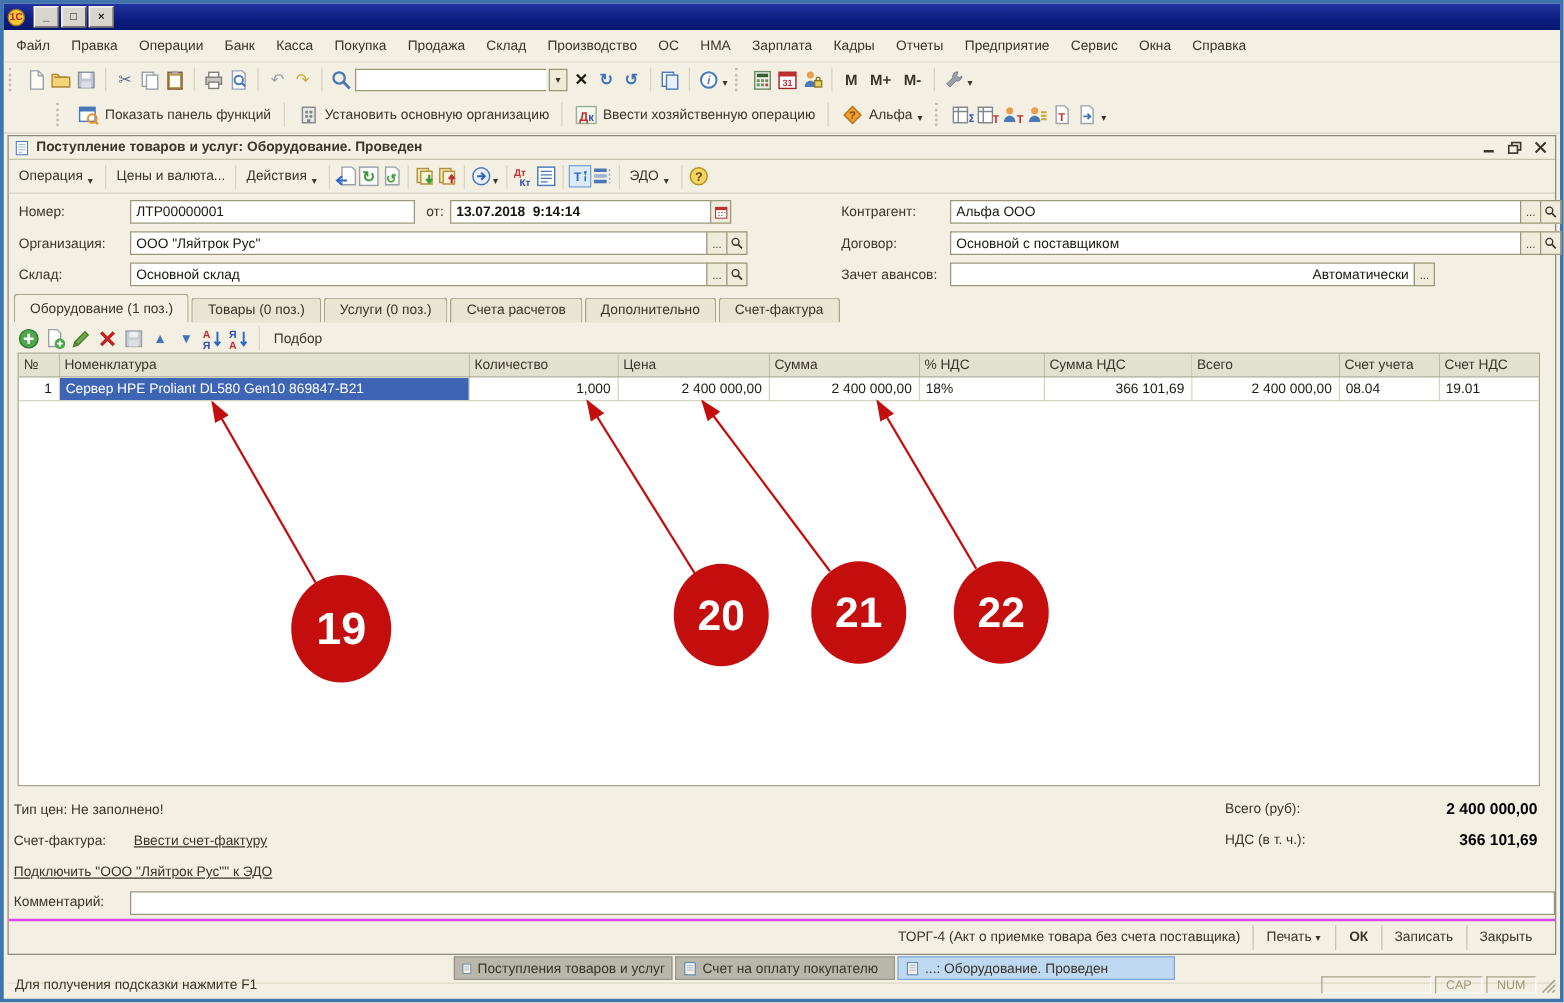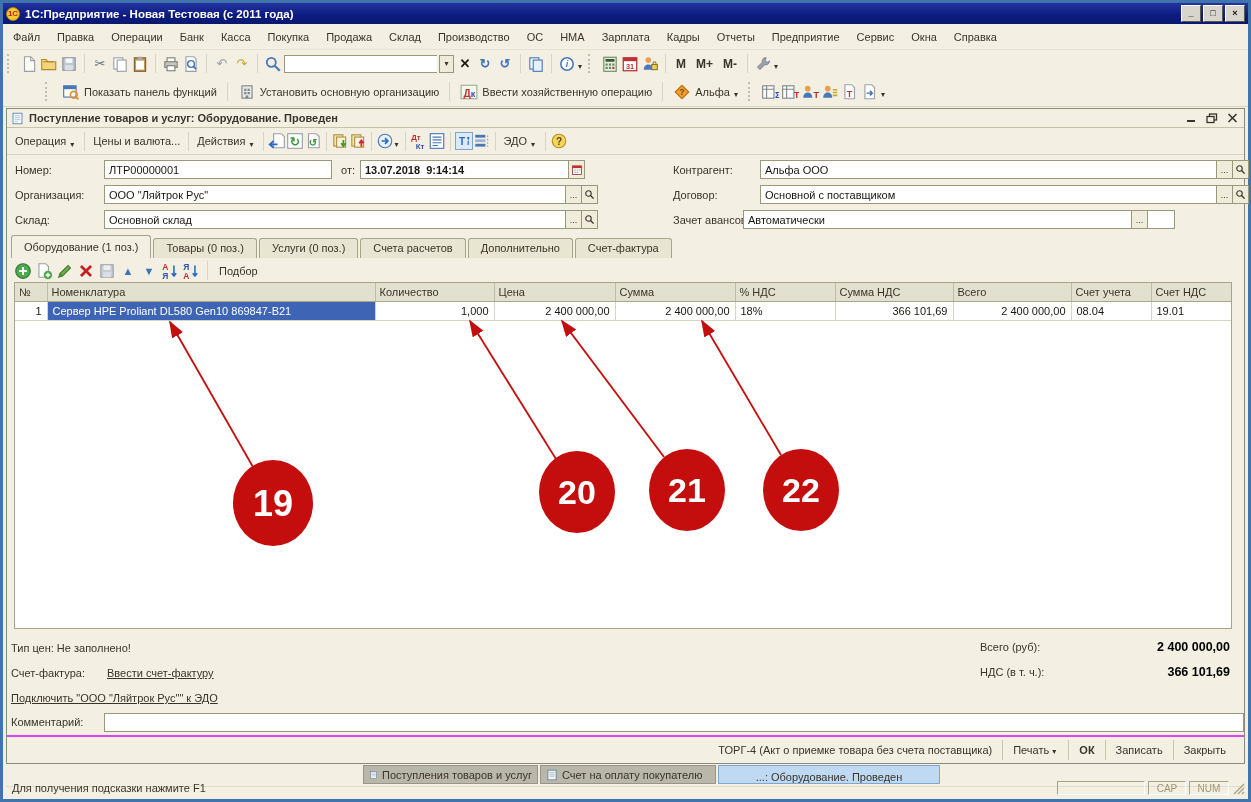--- a/index.html
+++ b/index.html
@@ -80,37 +80,36 @@
   .doc-buttons{position:absolute;left:0;right:0;bottom:0;height:26px;border-top:2px solid #d946ef;
     display:flex;align-items:center;justify-content:flex-end;padding-right:8px;}
   .dbtn{padding:0 10px;height:20px;line-height:20px;border-left:1px solid #C8C4B0;cursor:default;}
   .dbtn:first-child{border-left:none;}
   .dbtn.bold{font-weight:bold;}
 
   
   .taskbar{position:absolute;left:3px;right:3px;top:761px;height:22px;background:#F3EFE2;border-bottom:1px solid #E0DCC8;}
   .task-btn{position:absolute;top:1px;height:19px;border:1px solid #98948A;background:#B9B6AA;box-sizing:border-box;
     display:flex;align-items:center;gap:4px;padding:0 5px;overflow:hidden;white-space:nowrap;}
-  .task-btn.active{background:#BFD9F2;border-color:#7FA8D0;flex-direction:column;}
+  .task-btn.active{background:#BFD9F2;border-color:#7FA8D0;}
   .statusbar{position:absolute;left:3px;right:3px;bottom:3px;height:16px;display:flex;align-items:center;padding-left:6px;gap:3px;}
   .statusbar .hint{flex:1;}
   .sunk{border:1px solid;border-color:#A8A48C #FFFFFF #FFFFFF #A8A48C;height:12px;display:flex;align-items:center;
     justify-content:center;color:#9E9678;font-size:10px;padding:0 4px;box-sizing:content-box;}
 
   .overlay{position:absolute;left:0;top:0;z-index:50;pointer-events:none;}
   svg text.co{font-family:"Liberation Sans",sans-serif;font-weight:bold;fill:#fff;}
 </style>
 </head>
 <body>
 
 <div class="frame">
 
   <div class="titlebar">
     <span class="logo1c">1С</span>
-    <span class="t">1С:Предприятие - Новая Тестовая (с 2011 года)</span>
     <span class="wbtn">_</span>
     <span class="wbtn">□</span>
     <span class="wbtn">×</span>
   </div>
 
   <div class="menubar">
     <span>Файл</span>
     <span>Правка</span>
     <span>Операции</span>
     <span>Банк</span>
@@ -438,21 +437,21 @@
       <input class="ffield" style="left: 753px; top: 30px; width: 457px;" value="Основной с поставщиком">
       <span class="mini-btn" style="left:1209px;top:30px;">...</span>
       <span class="mini-btn" style="left:1225px;top:30px;">
           <svg width="11" height="11" viewBox="0 0 16 16">
             <circle cx="6.5" cy="6.5" r="4" fill="none" stroke="#3B3428" stroke-width="1.6"></circle>
             <path d="M9.5 9.5L14 14" stroke="#3B3428" stroke-width="2"></path>
           </svg>
         </span>
 
       <span class="flabel" style="left:666px;top:56px;">Зачет авансов:</span>
-      <input class="ffield" style="left: 736px; top: 55px; width: 432px;" value="Автоматически">
+      <input class="ffield" style="left: 753px; top: 55px; width: 372px; text-align: right;" value="Автоматически">
       <span class="mini-btn" style="left:1124px;top:55px;">...</span>
     </div>
 
     <div class="tabs">
       <div class="tab active">Оборудование (1 поз.)</div>
       <div class="tab">Товары (0 поз.)</div>
       <div class="tab">Услуги (0 поз.)</div>
       <div class="tab">Счета расчетов</div>
       <div class="tab">Дополнительно</div>
       <div class="tab">Счет-фактура</div>

